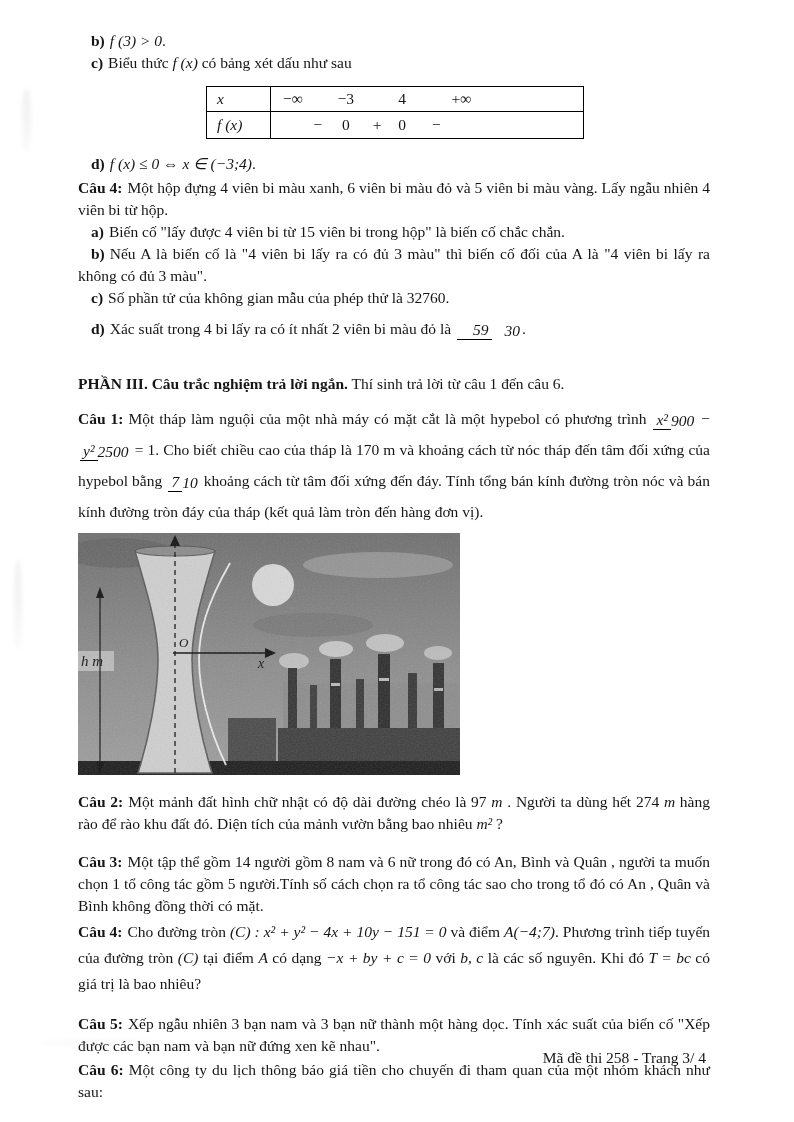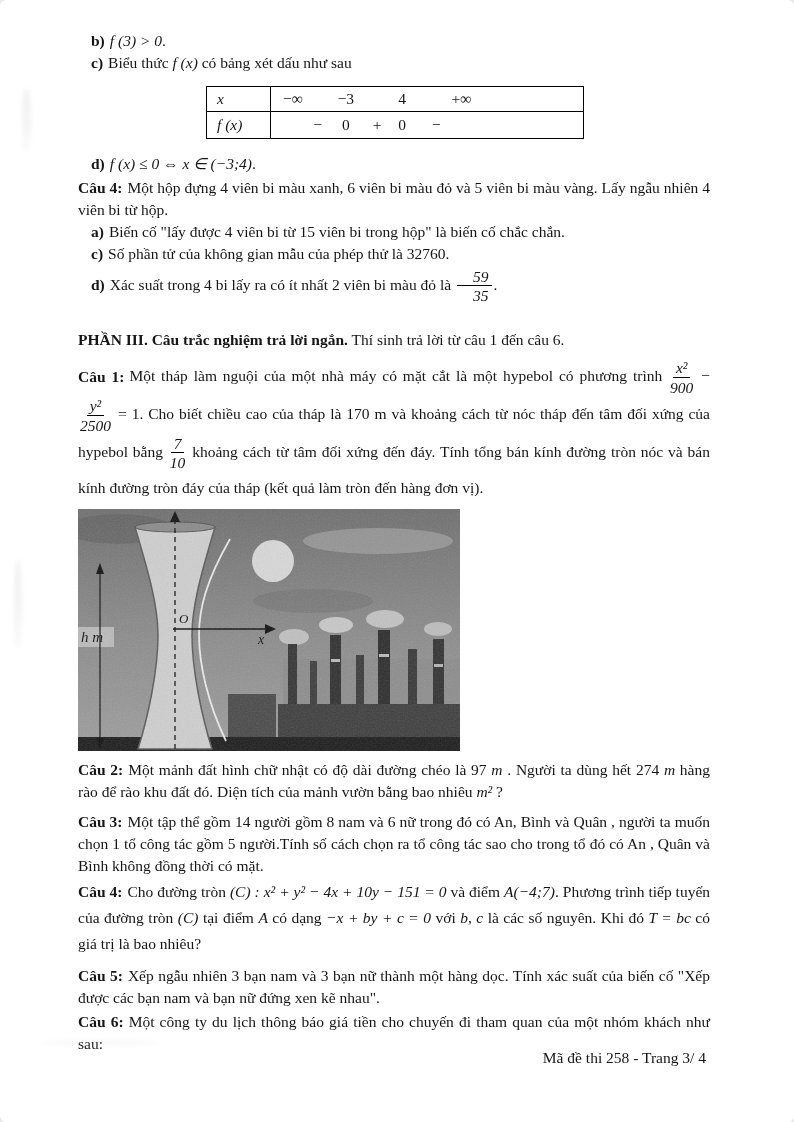--- a/index.html
+++ b/index.html
@@ -1,48 +1,48 @@
 <!DOCTYPE html>
 <html><head>
 <meta charset="utf-8">
 <style>
   *{box-sizing:border-box;}
   html,body{margin:0;padding:0;background:#e9e9e9;}
   .page{
     position:relative;width:794px;height:1122px;background:#ffffff;
     font-family:"Liberation Serif", serif;font-size:15.5px;color:#151515;
-    padding:30px 84px 0 78px;overflow:hidden;margin:0 auto;border-radius:6px;
+    padding:30px 84px 0 78px;overflow:hidden;margin:0 auto;
   }
   p{margin:0;text-align:justify;line-height:22px;}
   .lbl{font-weight:bold;margin-right:5px;}
   .math{font-style:italic;}
   .sub{text-indent:13px;}
   .gap-top{margin-top:2px;}
 
   
   .sign-table{width:378px;margin:12px 0 14px 128px;border:1.6px solid #000;}
   .st-row{display:flex;height:24px;}
   .st-row + .st-row{border-top:1.5px solid #000;height:27px;}
   .st-head{width:64px;border-right:1.5px solid #000;display:flex;align-items:center;padding-left:10px;font-style:italic;}
   .st-vals{position:relative;flex:1;}
   .st-vals span{position:absolute;top:50%;transform:translate(-50%,-50%);}
   .xv0{left:7%;} .xv1{left:24%;} .xv2{left:42%;} .xv3{left:61%;}
   .sv0{left:15%;} .sv1{left:24%;} .sv2{left:34%;} .sv3{left:42%;} .sv4{left:53%;}
 
   
-  .frac{display:inline-flex;flex-direction:column;align-items:center;vertical-align:middle;line-height:1.15;font-style:italic;margin:0 2px;}
+  .frac{display:inline-flex;flex-direction:row;align-items:center;vertical-align:middle;line-height:1.15;font-style:italic;margin:0 2px;}
   .frac .num{padding:0 3px 0;border-bottom:1.1px solid #000;}
   .frac .den{padding-top:1px;}
 
   .part3-heading{margin-top:24px;}
   .part3-heading b{font-weight:bold;}
   .q1{line-height:31px;margin-top:8px;}
   .dline{line-height:40px;}
   .q4b{line-height:26px;margin-top:2px;font-family:Liberation Serif, serif;}
-  .qpara{margin-top:8px;}
+  .qpara{margin-top:16px;}
   .figure{margin:6px 0 8px 0;width:382px;height:242px;}
   .figure svg{display:block;}
   .footer{position:absolute;top:1048px;right:88px;line-height:20px;}
 
   .smudge{position:absolute;background:linear-gradient(#b9b9b9,#e2e2e2);opacity:.22;border-radius:50%;filter:blur(2px);}
   .smudge1{left:22px;top:88px;width:9px;height:64px;}
   .smudge2{left:14px;top:560px;width:8px;height:90px;}
   .smudge3{left:40px;top:1040px;width:120px;height:6px;opacity:.12;}
 </style>
 </head>
@@ -77,24 +77,25 @@
           <span class="sv3">0</span>
           <span class="sv4">−</span>
       </div>
     </div>
   </div>
 
   <p class="sub"><b class="lbl">d)</b><i class="math">f (x) ≤ 0 ⇔ x ∈ (−3;4)</i><span>.</span></p>
 
   <p class="gap-top"><b class="lbl">Câu 4:</b><span>Một hộp đựng 4 viên bi màu xanh, 6 viên bi màu đỏ và 5 viên bi màu vàng. Lấy ngẫu nhiên 4 viên bi từ hộp.</span></p>
   <p class="sub"><b class="lbl">a)</b><span>Biến cố "lấy được 4 viên bi từ 15 viên bi trong hộp" là biến cố chắc chắn.</span></p>
+  <p class="sub"><b class="lbl">b)</b><span>Nếu A là biến cố là "4 viên bi lấy ra có đủ 3 màu" thì biến cố đối của A là "4 viên bi lấy ra không có đủ 3 màu".</span></p>
   <p class="sub"><b class="lbl">c)</b><span>Số phần tử của không gian mẫu của phép thử là 32760.</span></p>
   <p class="sub dline"><b class="lbl">d)</b><span>Xác suất trong 4 bi lấy ra có ít nhất 2 viên bi màu đỏ là </span><span class="frac">
         <span class="num">59</span>
-        <span class="den">35</span>
+        <span class="den">30</span>
       </span><span>.</span></p>
 
   <p class="part3-heading"><b>PHẦN III. Câu trắc nghiệm trả lời ngắn.</b><span> Thí sinh trả lời từ câu 1 đến câu 6.</span></p>
 
   <p class="q1"><b class="lbl">Câu 1:</b><span>Một tháp làm nguội của một nhà máy có mặt cắt là một hypebol có phương trình </span><span class="frac">
         <span class="num">x²</span>
         <span class="den">900</span>
       </span><span> − </span><span class="frac">
         <span class="num">y²</span>
         <span class="den">2500</span>

